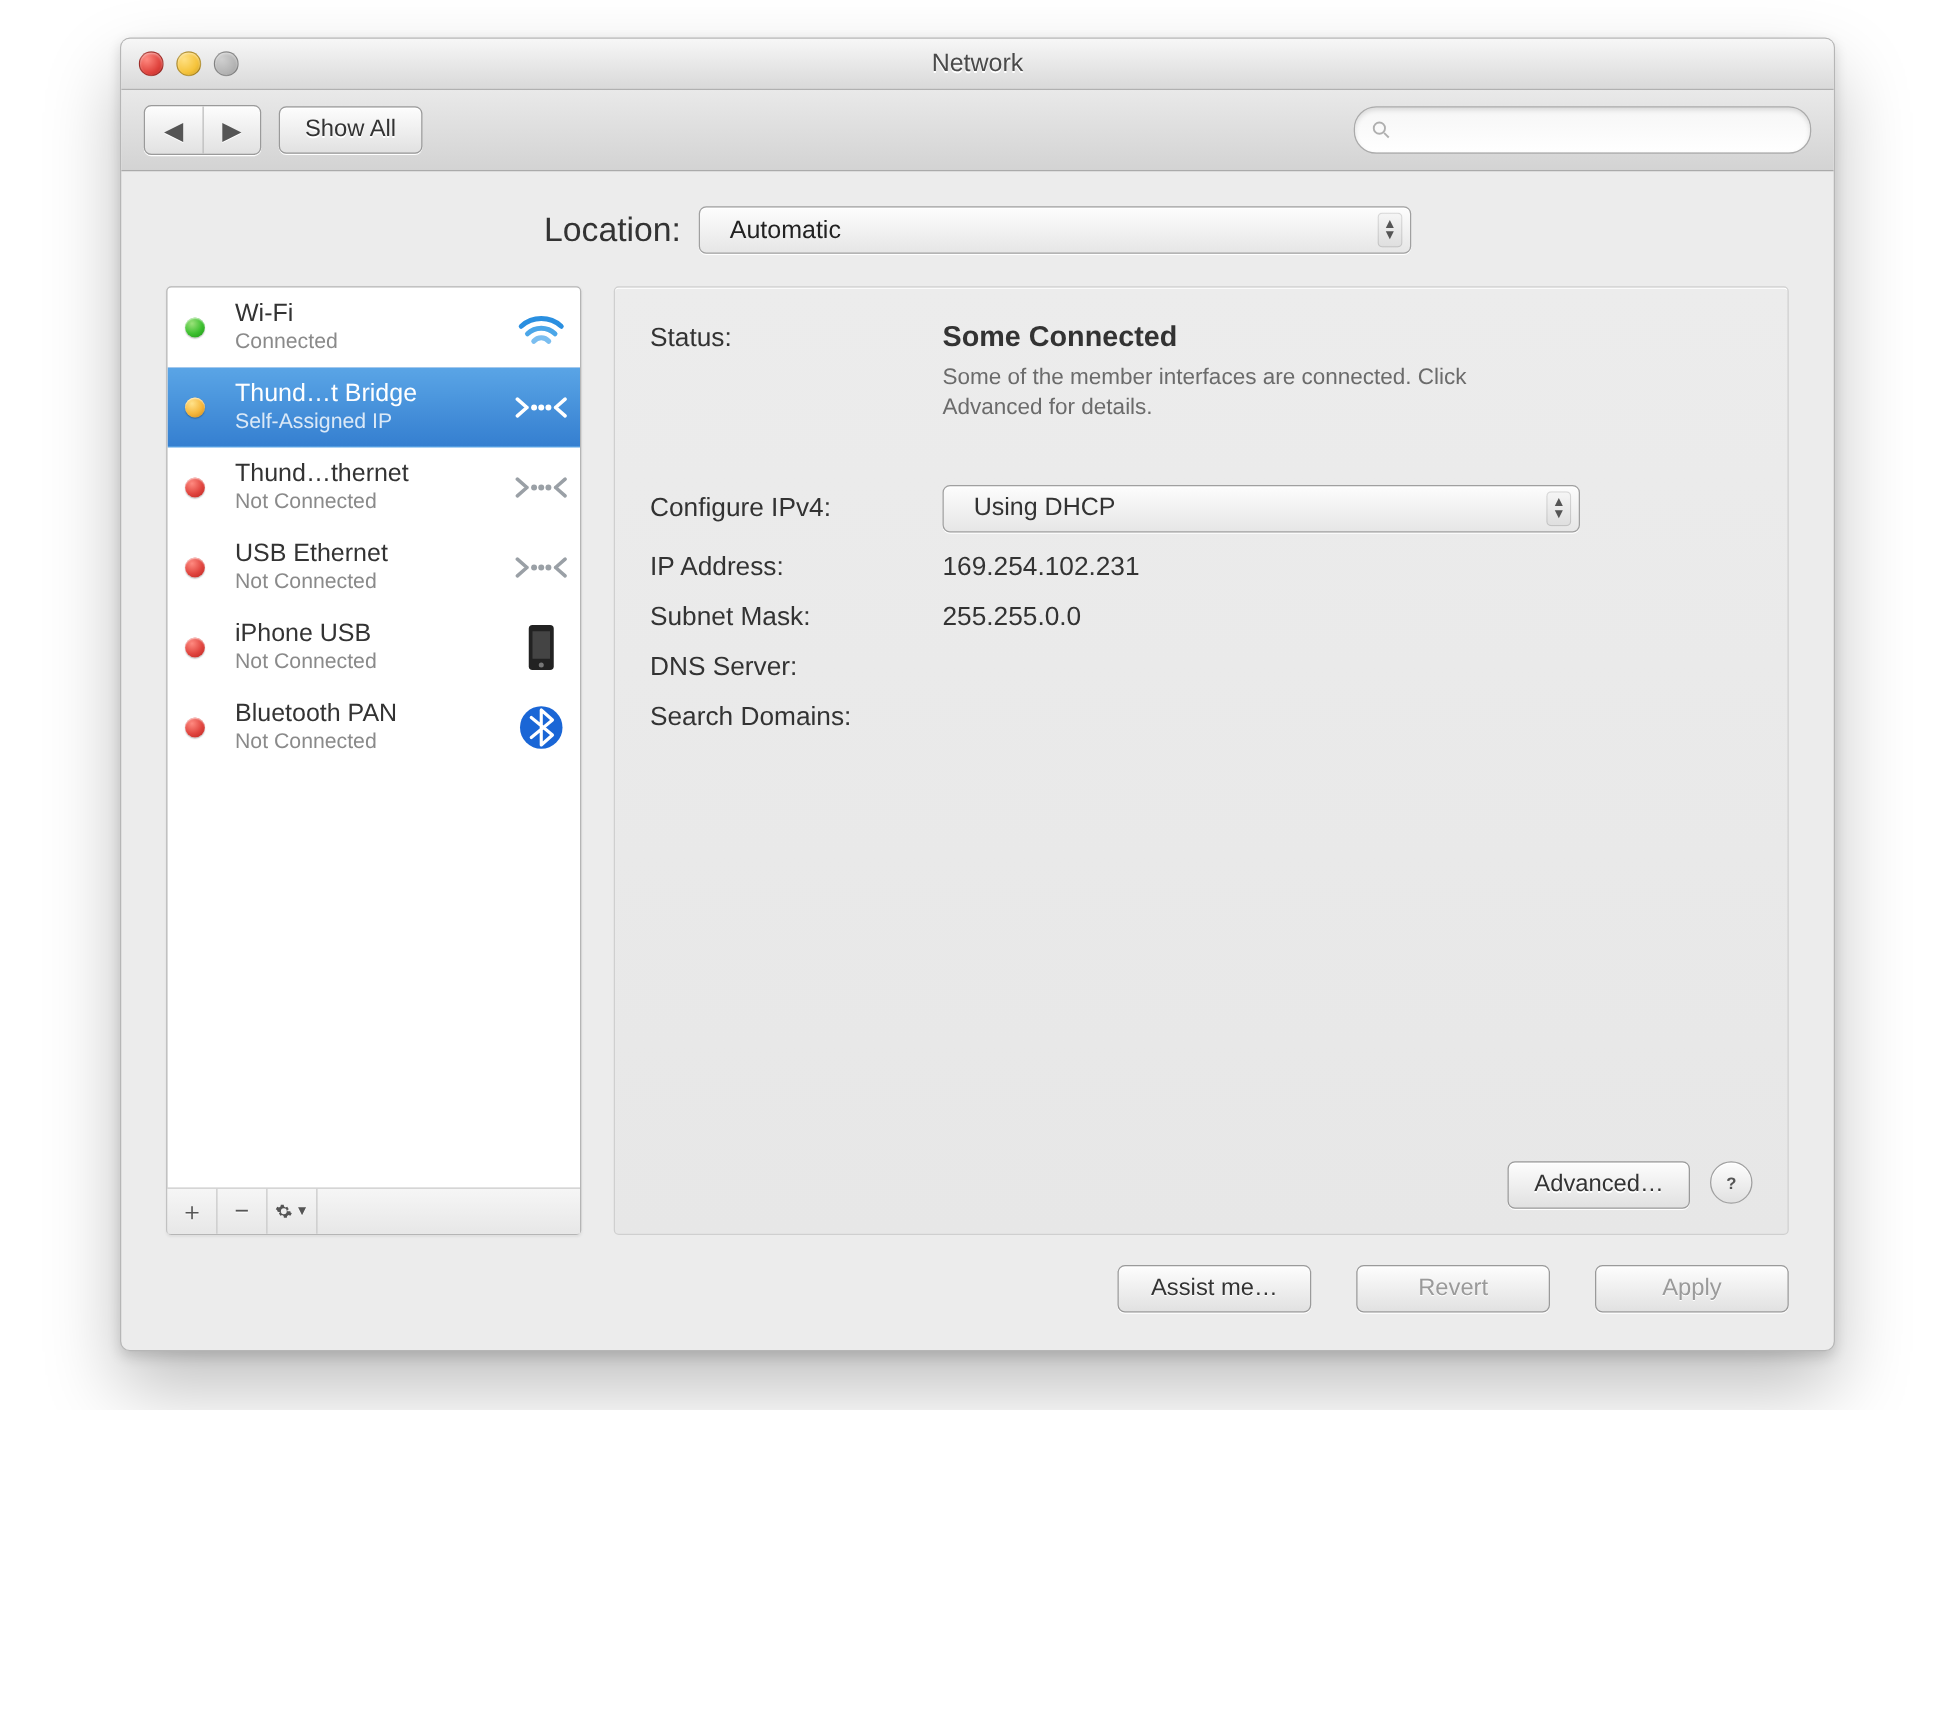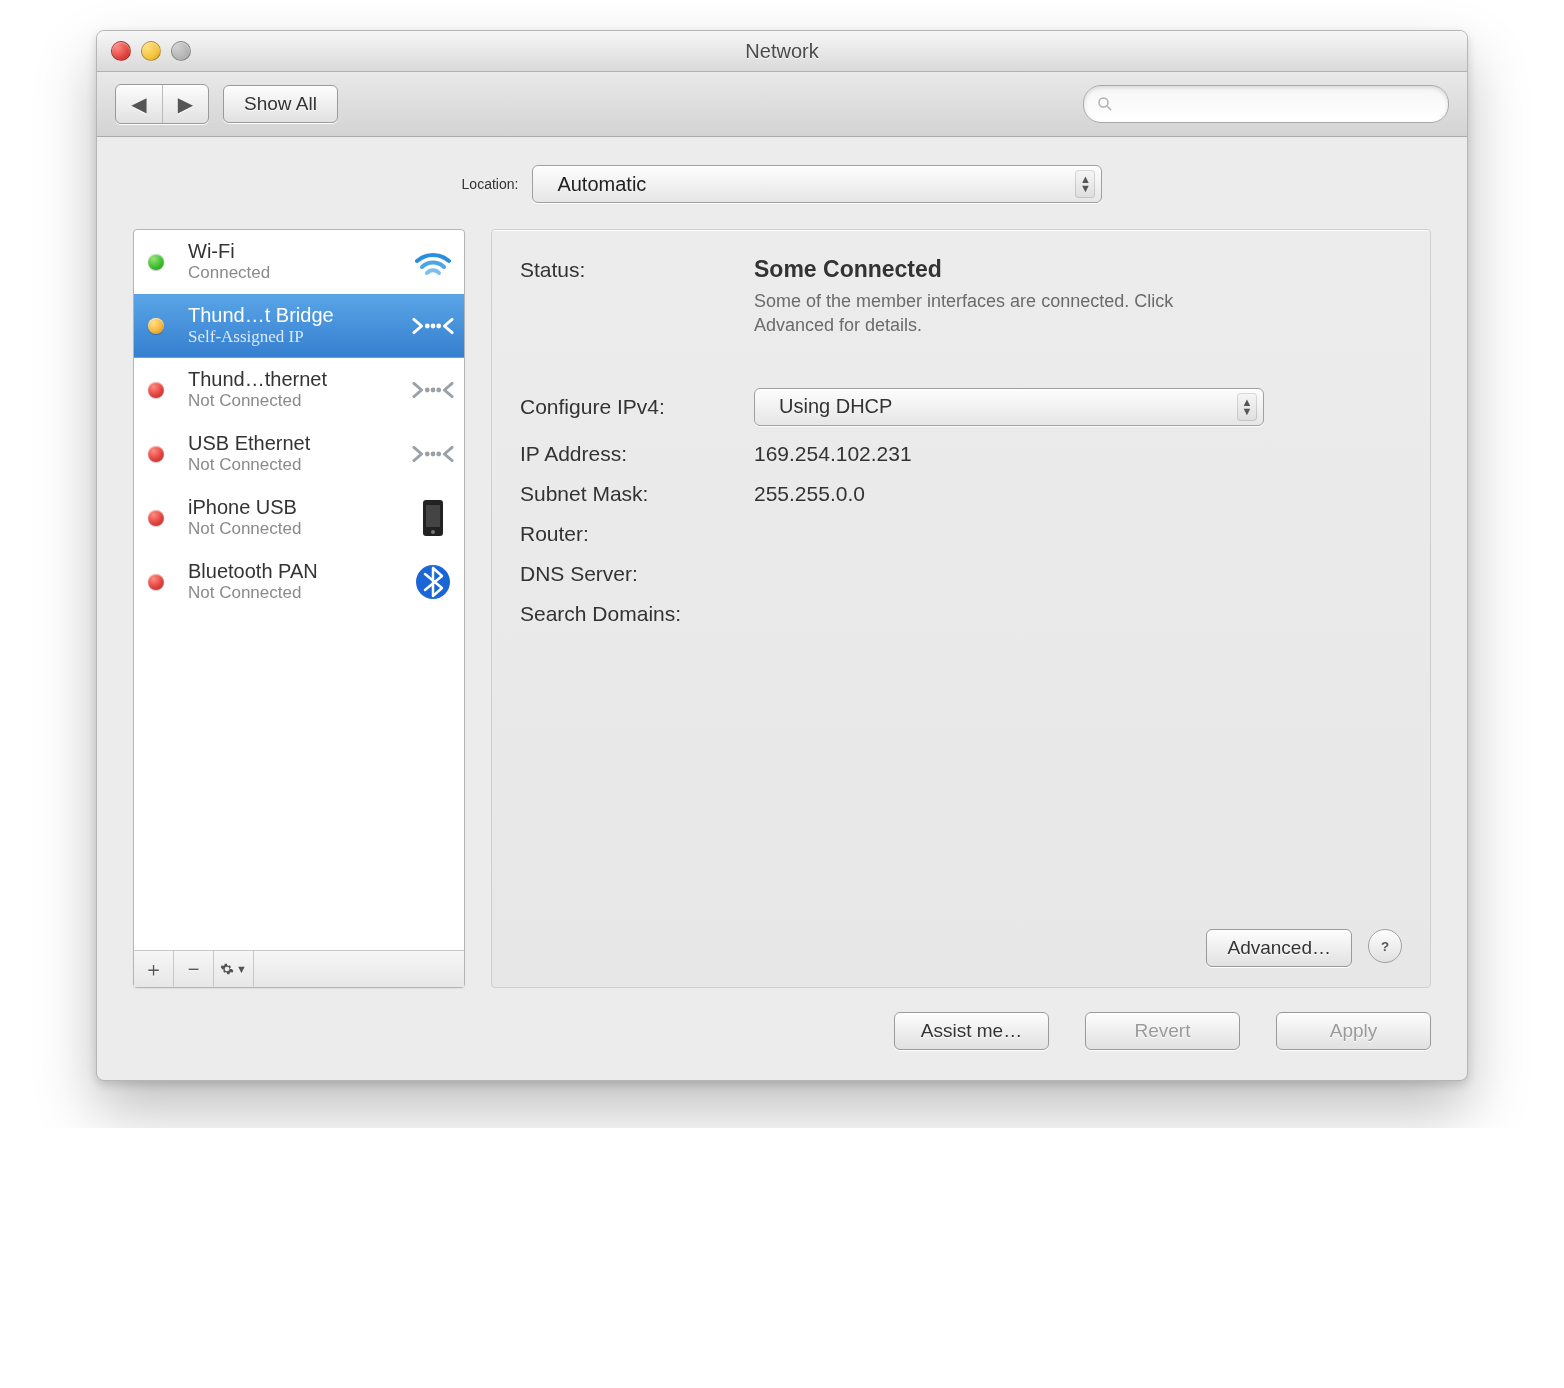--- a/index.html
+++ b/index.html
@@ -118,21 +118,21 @@
     padding: 28px 36px 30px 36px;
   }
   .location-row {
     display: flex;
     align-items: center;
     justify-content: center;
     gap: 14px;
     margin-bottom: 26px;
   }
   .location-row .label {
-    font-size: 14px;
+    font-size: 27px;
     color: #333;
   }
   .popup {
     height: 36px;
     width: 520px;
     border: 1px solid #a0a0a0;
     border-radius: 6px;
     background: linear-gradient(#fdfdfd,#e6e6e6);
     box-shadow: inset 0 1px 0 #fff, 0 1px 0 #fff;
     display: flex;
@@ -186,21 +186,21 @@
   }
   .dot.green { background: radial-gradient(circle at 35% 30%, #9be27a, #3bbf2e 55%, #1c8f14); }
   .dot.yellow{ background: radial-gradient(circle at 35% 30%, #ffe28a, #f5b63b 55%, #c9841c); }
   .dot.red   { background: radial-gradient(circle at 35% 30%, #ff8a80, #e0443e 55%, #b8231e); }
   .service .text { flex:1; min-width:0; }
   .service .name { font-size: 20px; color:#333; white-space:nowrap; overflow:hidden; text-overflow:ellipsis; }
   .service .status { font-size:17px; color:#8a8a8a; }
   .service .svc-icon { width:42px; display:flex; justify-content:center; }
   .service.selected { background: linear-gradient(#5aa5e6,#357fd0); color:#fff; }
   .service.selected .name { color:#fff; }
-  .service.selected .status { color: #dbe9f7; font-family: Liberation Serif, serif; }
+  .service.selected .status { color: #dbe9f7; }
   .sidebar-toolbar {
     height: 36px;
     border-top: 1px solid #c8c8c8;
     background: linear-gradient(#f6f6f6,#e7e7e7);
     display: flex;
     align-items: stretch;
   }
   .sidebar-toolbar button {
     width: 40px;
     border: none;
@@ -440,24 +440,20 @@
 
           <div class="row">
             <div class="lbl">IP Address:</div>
             <div class="val">169.254.102.231</div>
           </div>
           <div class="row">
             <div class="lbl">Subnet Mask:</div>
             <div class="val">255.255.0.0</div>
           </div>
           <div class="row">
-            <div class="lbl">Router:</div>
-            <div class="val"></div>
-          </div>
-          <div class="row">
             <div class="lbl">DNS Server:</div>
             <div class="val"></div>
           </div>
           <div class="row">
             <div class="lbl">Search Domains:</div>
             <div class="val"></div>
           </div>
 
           <div class="detail-footer">
             <button class="btn">Advanced…</button>

